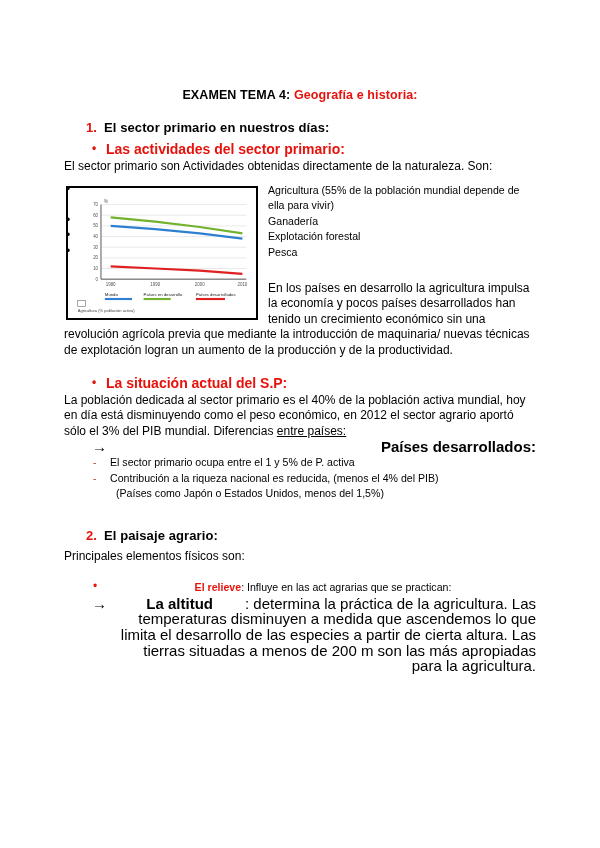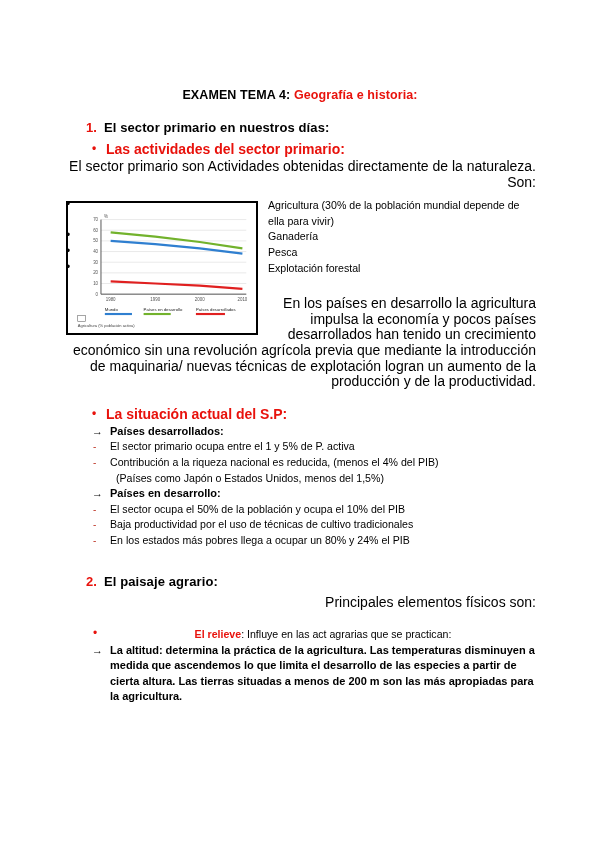--- a/index.html
+++ b/index.html
@@ -58,24 +58,24 @@
   .h3::before {
     content: "\2022";
     position: absolute;
     left: 28px;
     font-size: 12px;
     line-height: 1;
     top: 1px;
   }
 
   p.body {
-    font-size: 14px;
+    font-size: 12px;
     line-height: 15.6px;
     margin: 0 0 0 0;
-    text-align: right;
+    text-align: left;
   }
   .u { text-decoration: underline; }
   b { font-weight: normal; }
 
   
   .figure {
     float: left;
     width: 192px;
     height: 134px;
     margin: 3px 10px 4px 2px;
@@ -102,25 +102,26 @@
     content: "\2022";
     position: absolute;
     left: 2px;
     top: -1px;
     font-size: 12px;
   }
 
   
   ul.arrow-list, ul.dash-list { list-style: none; margin: 0; padding: 0; }
   li.arrow {
-    font-size: 11px;
+    font-size: 15px;
     line-height: 15.6px;
     font-weight: bold;
     padding-left: 46px;
     position: relative;
+    text-align: right;
   }
   li.arrow::before {
     content: "\2192";
     position: absolute;
     left: 28px;
     font-weight: normal;
     color: #000;
   }
   li.dash {
     font-size: 10.6px;
@@ -135,21 +136,21 @@
     color: #c0392b;
     font-size: 10px;
   }
   li.plain-indent {
     font-size: 10.6px;
     line-height: 15.6px;
     padding-left: 52px;
     list-style: none;
   }
   li.arrow .lead { font-weight: bold; }
-  li.arrow .rest { font-weight: bold; }
+  li.arrow .rest { font-weight: normal; margin-left: 32px; }
 
   li.bullet-red {
     font-size: 10.6px;
     line-height: 15.6px;
     padding-left: 46px;
     position: relative;
     list-style: none;
     text-align: center;
   }
   li.bullet-red::before {
@@ -244,47 +245,42 @@
             <line x1="128" y1="111.5" x2="158" y2="111.5" stroke="#e02020" stroke-width="2.2"></line>
           </g>
 
           <rect x="6" y="113" width="8" height="6" fill="none" stroke="#666" stroke-width="0.6"></rect>
           <text class="cx" x="6" y="125" font-size="4.2" fill="#444">Agricultura (% población activa)</text>
         </svg>
       </div>
     </div>
 
     <ul class="right-list">
-      <li>Agricultura (30% de la población mundial depende de ella para vivir)</li>
+      <li>Agricultura (55% de la población mundial depende de ella para vivir)</li>
       <li>Ganadería</li>
+      <li>Explotación forestal</li>
       <li>Pesca</li>
-      <li>Explotación forestal</li>
     </ul>
 
     <p class="body" style="margin-top:20px;">En los países en desarrollo la agricultura impulsa la economía y pocos países desarrollados han tenido un crecimiento económico sin una revolución agrícola previa que mediante la introducción de maquinaria/ nuevas técnicas de explotación logran un aumento de la producción y de la productividad.</p>
 
     <div class="clear"></div>
     <div class="gap-md"></div>
 
     <div class="h3">La situación actual del S.P:</div>
 
+    <p class="body"><span>La población dedicada al sector primario es el 40% de la población activa mundial, hoy en día está disminuyendo como el peso económico, en 2012 el sector agrario aportó sólo el 3% del PIB mundial. Diferencias </span><span class="u">entre países:</span></p>
 
     <ul class="arrow-list">
       <li class="arrow">Países desarrollados:</li>
       <li class="dash">El sector primario ocupa entre el 1 y 5% de P. activa</li>
       <li class="dash">Contribución a la riqueza nacional es reducida, (menos el 4% del PIB)</li>
       <li class="plain-indent">(Países como Japón o Estados Unidos, menos del 1,5%)</li>
     </ul>
 
-    <ul class="arrow-list">
-      <li class="arrow">Países en desarrollo:</li>
-      <li class="dash">El sector ocupa el 50% de la población y ocupa el 10% del PIB</li>
-      <li class="dash">Baja productividad por el uso de técnicas de cultivo tradicionales</li>
-      <li class="dash">En los estados más pobres llega a ocupar un 80% y 24% el PIB</li>
-    </ul>
 
     <div class="gap-lg"></div>
 
     <div class="h2">
       <span class="num">2.</span>
       <span class="txt">El paisaje agrario:</span>
     </div>
 
     <p class="body"><span>Principales </span><b>elementos físicos</b><span> son:</span></p>
 

